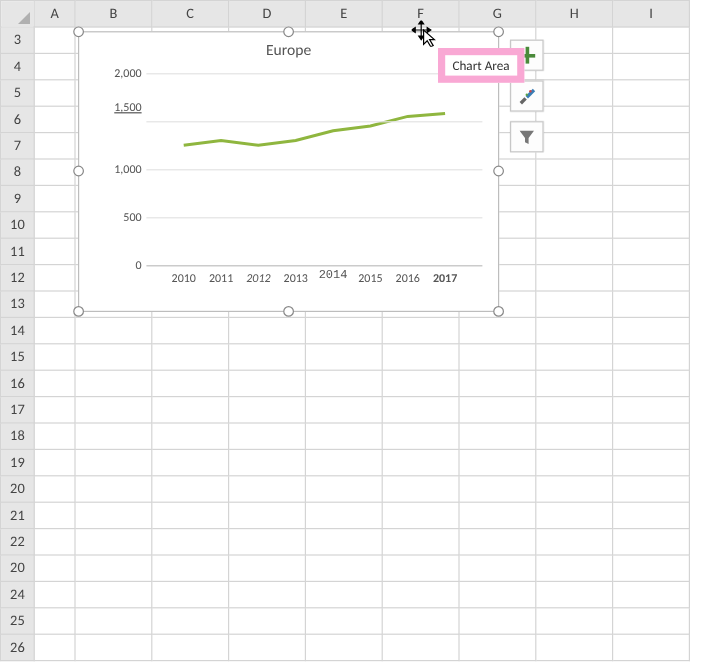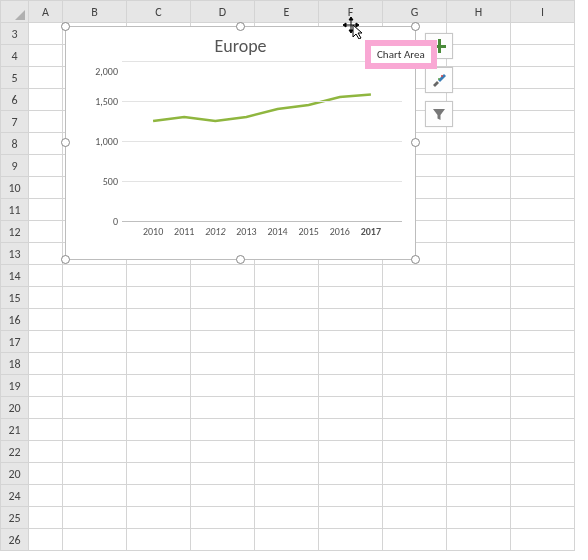--- a/index.html
+++ b/index.html
@@ -69,21 +69,21 @@
   .h-tr { right: -5px; top: -5px; }
   .h-bl { left: -5px; bottom: -5px; }
   .h-br { right: -5px; bottom: -5px; }
   .h-t  { left: 50%; top: -5px; margin-left: -5px; }
   .h-b  { left: 50%; bottom: -5px; margin-left: -5px; }
   .h-l  { left: -5px; top: 50%; margin-top: -5px; }
   .h-r  { right: -5px; top: 50%; margin-top: -5px; }
 
   .chart-title {
     text-align: center;
-    font-size: 18px;
+    font-size: 13px;
     color: #555;
     padding-top: 8px;
   }
   .plot {
     position: absolute;
     left: 56px;
     top: 34px;
     width: 280px;
     height: 160px;
   }
@@ -486,39 +486,39 @@
   <div class="handle h-bl"></div>
   <div class="handle h-b"></div>
   <div class="handle h-br"></div>
 
   <div class="chart-title">Europe</div>
 
   <div class="ylabels" id="ylabels">
       <span style="top: 160px;">0</span>
       <span style="top: 120px;">500</span>
       <span style="top: 80px;">1,000</span>
-      <span style="top: 40px;">1,500</span>
-      <span style="top: 10px;">2,000</span>
+      <span style="top: 28px; text-decoration: underline;">1,500</span>
+      <span style="top: 0px;">2,000</span>
     </div>
   <div class="plot" id="plot">
     <svg class="line-series" id="series-svg" viewBox="0 0 280 160">
         <path d="M31.1 60.0 L62.2 56.0 L93.3 60.0 L124.4 56.0 L155.6 48.0 L186.7 44.0 L217.8 36.0 L248.9 33.6 " fill="none" stroke="#8fb63f" stroke-width="2.5"></path>
       </svg>
   <div class="gridline baseline" style="top: 160px;"></div>
       <div class="gridline" style="top: 120px;"></div>
       <div class="gridline" style="top: 80px;"></div>
       <div class="gridline" style="top: 40px;"></div>
       <div class="gridline" style="top: 0px;"></div>
     </div>
   <div class="xlabels" id="xlabels">
       <span style="left: 31.1111px;">2010</span>
       <span style="left: 62.2222px;">2011</span>
       <span style="left: 93.3333px; font-style: italic;">2012</span>
       <span style="left: 124.444px;">2013</span>
-      <span style="left: 155.556px;">2014</span>
+      <span style="left: 155.556px; font-family: Liberation Mono, monospace;">2014</span>
       <span style="left: 186.667px;">2015</span>
       <span style="left: 217.778px;">2016</span>
       <span style="left: 248.889px; font-weight: bold;">2017</span>
     </div>
 </div>
 
 <div class="side-buttons">
   <div class="sbtn">
     <svg width="16" height="16">
       <rect x="7" y="1" width="3" height="14" fill="#4a8a3a"></rect>

